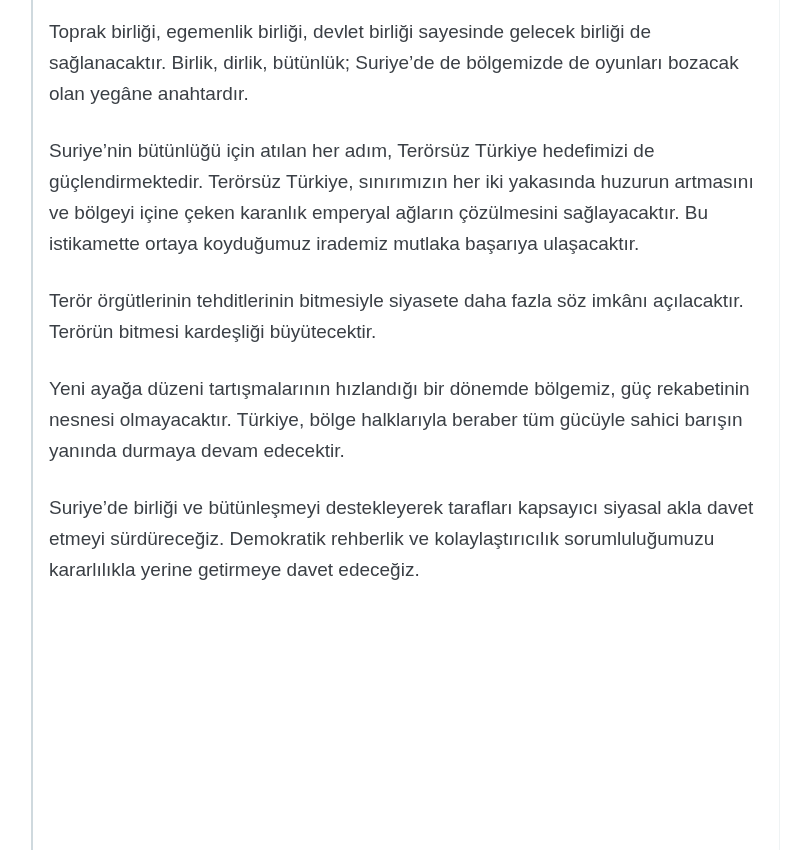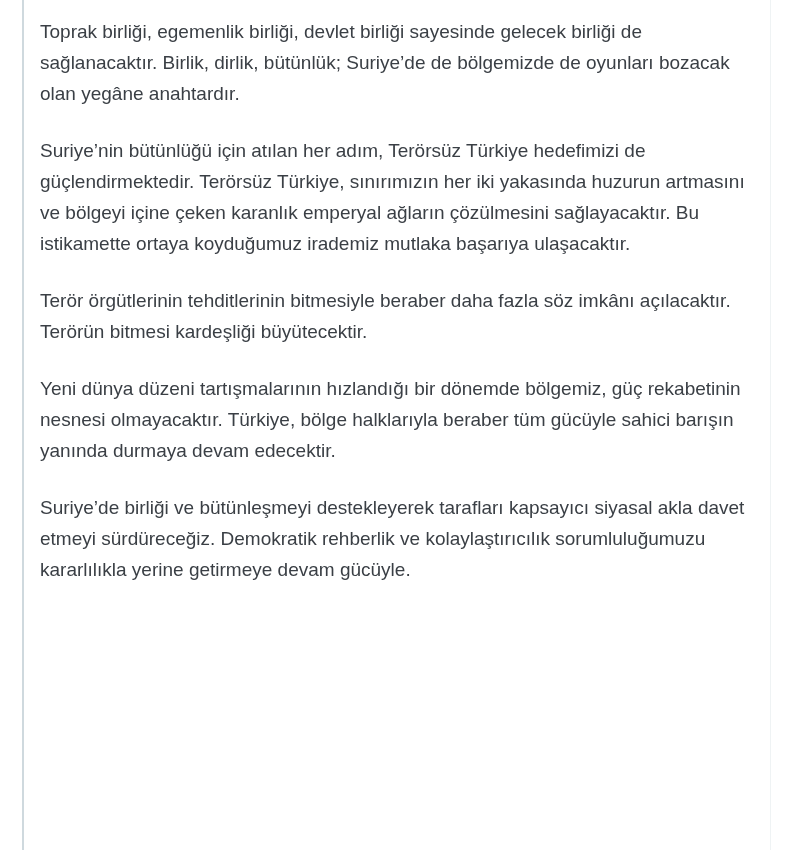--- a/index.html
+++ b/index.html
@@ -1,21 +1,21 @@
 <!DOCTYPE html>
 <html style="--text: #3a3f45; --thread-line: #cfd9de; --column-border: #eff3f4; --background: #ffffff;"><head>
   <meta charset="utf-8">
   <style>
     :root {
       --text: #3a3f45;
       --thread-line: #cfd9de;
       --column-border: #eff3f4;
       --background: #ffffff;
     }
-    * { box-sizing: border-box; }
+    * { box-sizing: border-box; margin-left: 9px; }
     html, body {
       margin: 0;
       padding: 0;
     }
     body {
       width: 794px;
       height: 850px;
       background: var(--background);
       position: relative;
       overflow: hidden;
@@ -58,16 +58,16 @@
   </style>
 </head>
 <body>
 
 <div class="thread-line"></div>
 <div class="column-border"></div>
 
 <article class="post-body">
   <p>Toprak birliği, egemenlik birliği, devlet birliği sayesinde gelecek birliği de sağlanacaktır. Birlik, dirlik, bütünlük; Suriye’de de bölgemizde de oyunları bozacak olan yegâne anahtardır.</p>
   <p>Suriye’nin bütünlüğü için atılan her adım, Terörsüz Türkiye hedefimizi de güçlendirmektedir. Terörsüz Türkiye, sınırımızın her iki yakasında huzurun artmasını ve bölgeyi içine çeken karanlık emperyal ağların çözülmesini sağlayacaktır. Bu istikamette ortaya koyduğumuz irademiz mutlaka başarıya ulaşacaktır.</p>
-  <p>Terör örgütlerinin tehditlerinin bitmesiyle beraber daha fazla söz imkânı açılacaktır. Terörün bitmesi kardeşliği büyütecektir.</p>
-  <p>Yeni dünya düzeni tartışmalarının hızlandığı bir dönemde bölgemiz, güç rekabetinin nesnesi olmayacaktır. Türkiye, bölge halklarıyla beraber tüm gücüyle sahici barışın yanında durmaya devam edecektir.</p>
-  <p>Suriye’de birliği ve bütünleşmeyi destekleyerek tarafları kapsayıcı siyasal akla davet etmeyi sürdüreceğiz. Demokratik rehberlik ve kolaylaştırıcılık sorumluluğumuzu kararlılıkla yerine getirmeye devam gücüyle.</p>
+  <p>Terör örgütlerinin tehditlerinin bitmesiyle siyasete daha fazla söz imkânı açılacaktır. Terörün bitmesi kardeşliği büyütecektir.</p>
+  <p>Yeni ayağa düzeni tartışmalarının hızlandığı bir dönemde bölgemiz, güç rekabetinin nesnesi olmayacaktır. Türkiye, bölge halklarıyla beraber tüm gücüyle sahici barışın yanında durmaya devam edecektir.</p>
+  <p>Suriye’de birliği ve bütünleşmeyi destekleyerek tarafları kapsayıcı siyasal akla davet etmeyi sürdüreceğiz. Demokratik rehberlik ve kolaylaştırıcılık sorumluluğumuzu kararlılıkla yerine getirmeye davet edeceğiz.</p>
 </article>
 
 </body></html>

